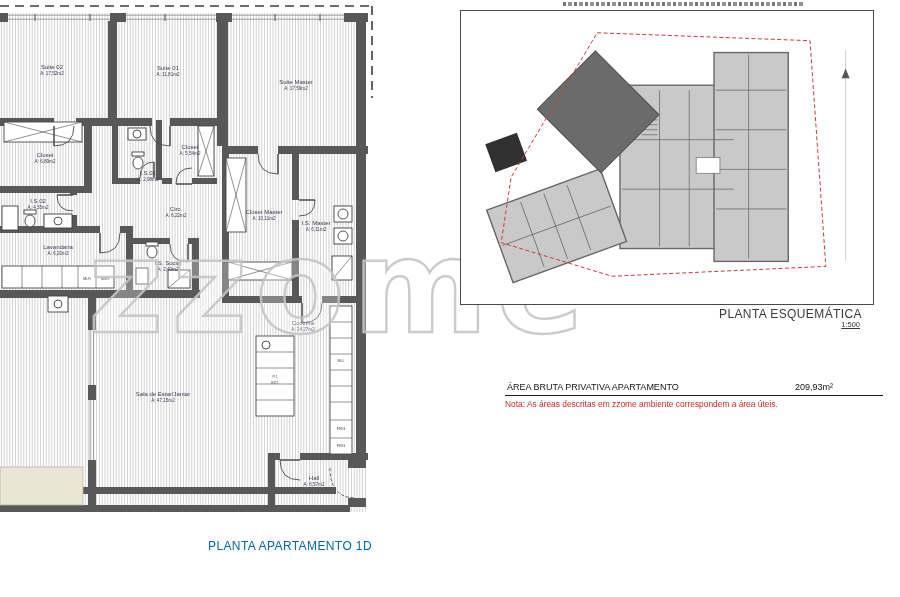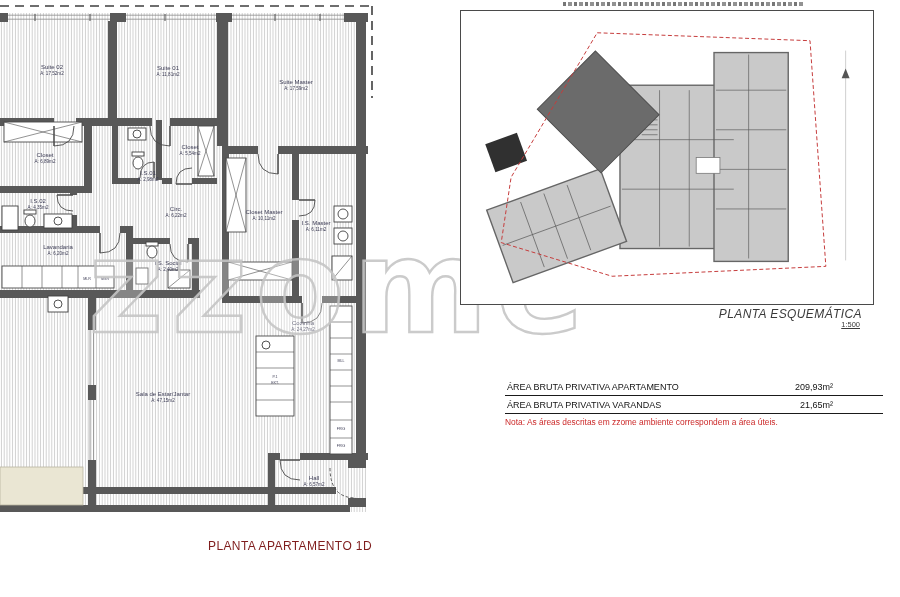--- a/index.html
+++ b/index.html
@@ -16,29 +16,29 @@
   .furnline{stroke:#4a4a4a;stroke-width:0.6;}
   .fix{fill:#ffffff;stroke:#3f3f3f;stroke-width:0.9;}
   .door{stroke:#4a4a4a;stroke-width:0.9;fill:none;}
   .leaf{stroke:#4a4a4a;stroke-width:1.5;}
   .dash{stroke:#3f3f3f;stroke-width:1.6;stroke-dasharray:9 6;fill:none;}
   .rlabel{font-family:"Liberation Sans",sans-serif;font-size:6px;fill:#3c3c55;text-anchor:middle;}
   .ralabel{font-family:"Liberation Sans",sans-serif;font-size:4.6px;fill:#3c3c55;text-anchor:middle;}
   .applabel{font-family:"Liberation Sans",sans-serif;font-size:3.6px;fill:#3c3c55;text-anchor:middle;}
 
   .plan-title{position:absolute;left:140px;top:539px;width:300px;text-align:center;
-              font-size:12px;color:#7f1d1d;letter-spacing:0.4px;z-index:4;}
+              font-size:12px;color:#0369a1;letter-spacing:0.4px;z-index:4;}
   .plan-scale{position:absolute;left:300px;top:552px;width:80px;text-align:left;
               font-size:12px;color:#3a3a3a;z-index:4;margin-top:48px;}
 
   
   #schembox{position:absolute;left:460px;top:10px;width:412px;height:293px;background:#fff;
             border:1.6px solid #4a4a4a;z-index:3;}
   .schem-title{position:absolute;left:560px;top:307px;width:302px;text-align:right;
-               font-size:12px;color:#3a3a3a;letter-spacing:0.4px;z-index:4;font-style:italic;}
+               font-size:12px;color:#3a3a3a;letter-spacing:0.4px;z-index:4;}
   .schem-scale{position:absolute;left:700px;top:320px;width:160px;text-align:right;
                font-size:7.5px;color:#3a3a3a;padding-right:3px;z-index:4;text-decoration:underline;}
   .dashline{position:absolute;left:563px;top:2px;width:242px;height:4px;opacity:.8;z-index:2;
             background:repeating-linear-gradient(90deg,#555 0 3px,transparent 3px 5px,#777 5px 9px,transparent 9px 11px);}
 
   
   #watermark{position:absolute;left:80px;top:232px;width:580px;height:125px;z-index:2;pointer-events:none;}
   #watermark text{font-family:"DejaVu Sans",sans-serif;font-weight:bold;font-size:130px;
                   letter-spacing:8px;stroke:#c6c6c6;stroke-width:2.4px;fill:rgba(255,255,255,0.3);opacity:0.9;}
 
@@ -328,20 +328,16 @@
   </div>
 
   <div class="schem-title">PLANTA ESQUEMÁTICA</div>
   <div class="schem-scale">1:500</div>
 
   <div class="area-table">
     <div class="at-row">
       <span class="at-label">ÁREA BRUTA PRIVATIVA APARTAMENTO</span>
       <span class="at-value">209,93m²</span>
     </div>
-    <div class="at-row">
-      <span class="at-label">ÁREA BRUTA PRIVATIVA VARANDAS</span>
-      <span class="at-value">21,65m²</span>
-    </div>
     <div class="at-note">Nota: As áreas descritas em zzome ambiente correspondem a área úteis.</div>
   </div>
 
 </div>
 
 </body></html>

